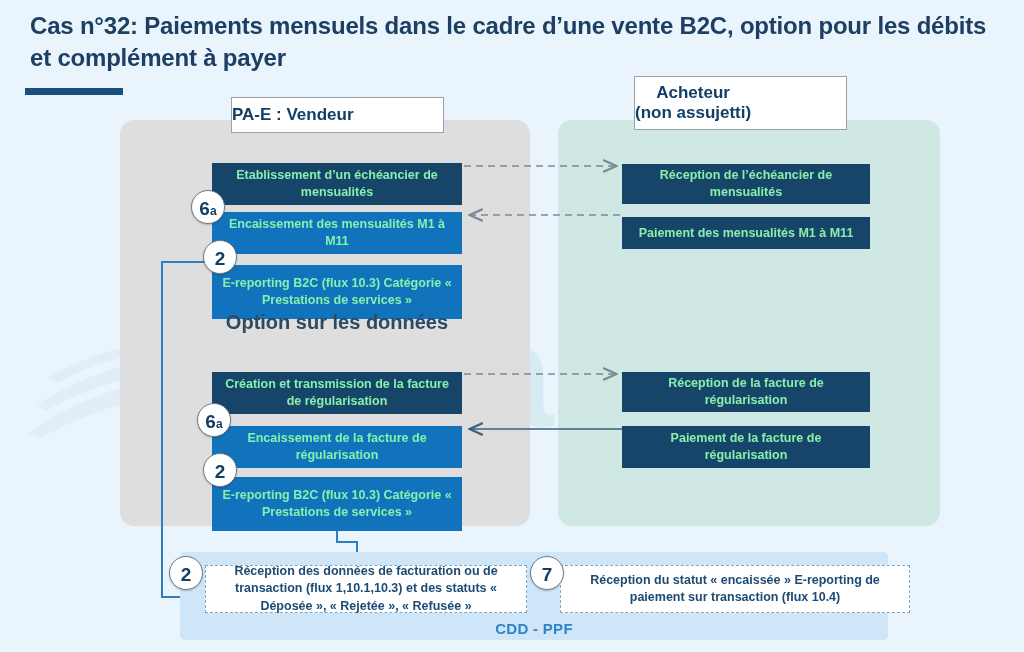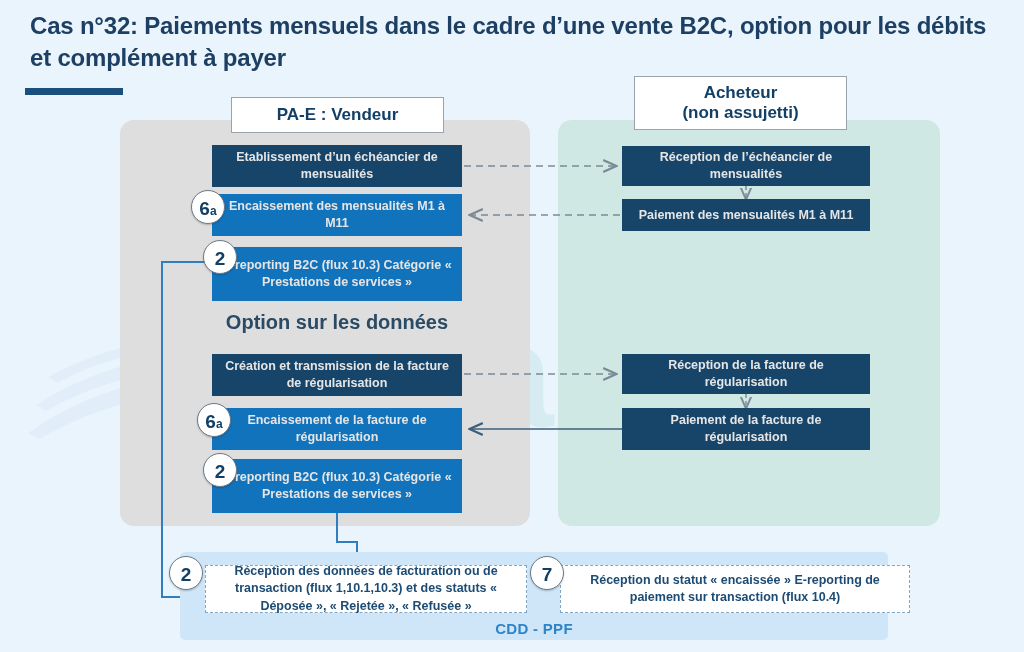--- a/index.html
+++ b/index.html
@@ -35,31 +35,31 @@
   }
 
   
   .lane{position:absolute;border-radius:14px;}
   .lane-vendeur{left:120px;top:120px;width:410px;height:406px;background:#dededf;}
   .lane-acheteur{left:558px;top:120px;width:382px;height:406px;background:#cfe8e3;}
 
   .lane-head{
     position:absolute;background:#ffffff;border:1px solid #9aa3ab;
     color:#123f66;font-size:17px;font-weight:700;text-align:center;
-    display:flex;align-items:center;justify-content:center;line-height:1.2;
+    display:flex;align-items:center;line-height:1.2;
   }
   .head-vendeur{left:231px;top:97px;width:211px;height:34px;}
   .head-acheteur{left:634px;top:76px;width:211px;height:52px;}
 
   
   .box{
-    position:absolute;color:#e5e5e5;text-align:center;
+    position:absolute;color:#86efac;text-align:center;
     display:flex;align-items:center;justify-content:center;
     font-size:12.5px;line-height:1.35;padding:8px 10px;
-    box-sizing:border-box;font-weight:600;
+    box-sizing:border-box;font-weight:600;margin-top:18px;
   }
   .box.navy{background:#174569;}
   .box.blue{background:#1273bd;}
 
   
   .badge{
     position:absolute;width:34px;height:34px;border-radius:50%;
     background:#ffffff;border:1.5px solid #6b7b8a;
     display:flex;align-items:baseline;justify-content:center;
     color:#123f66;font-weight:700;font-size:19px;

